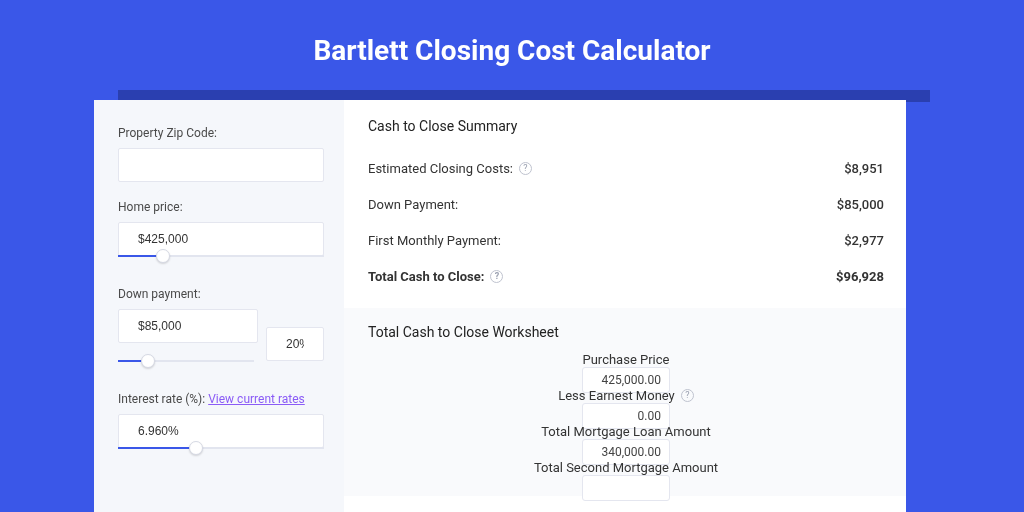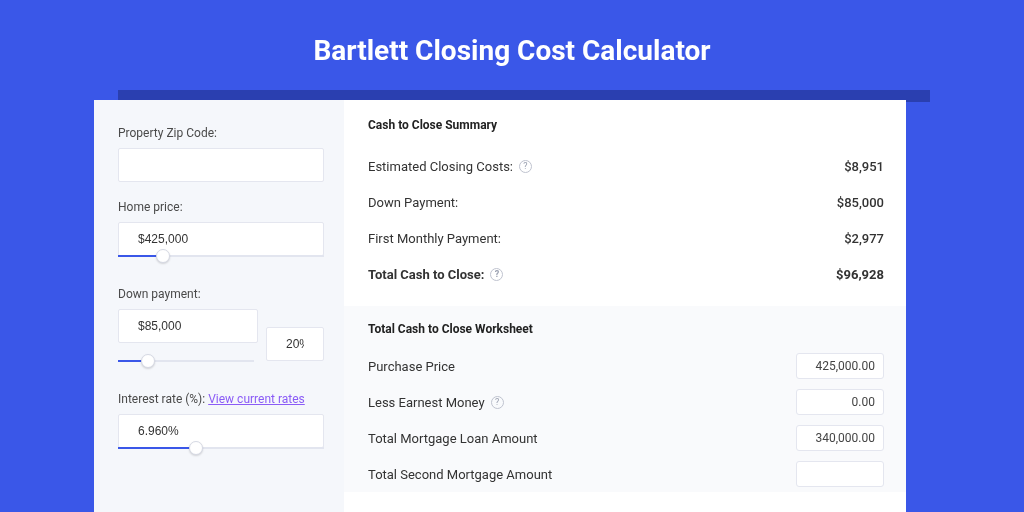--- a/index.html
+++ b/index.html
@@ -14,28 +14,28 @@
   .input { width: 100%; height: 34px; background: #fff; border: 1px solid #e4e6ef; border-radius: 2px; padding: 0 19px; font-size: 12px; color: #333; }
   .slider-wrap { position: relative; height: 14px; margin-top: -1px; }
   .slider-track { position: absolute; left: 0; right: 0; top: 0; height: 2px; background: #e2e5ef; }
   .slider-fill { position: absolute; left: 0; top: 0; height: 2px; background: #3a57e8; }
   .slider-thumb { position: absolute; top: -6px; width: 14px; height: 14px; border-radius: 50%; background: #fff; border: 1px solid #d6d9e4; box-shadow: 0 1px 2px rgba(0,0,0,.15); transform: translateX(-50%); }
   .group { margin-bottom: 18px; }
   .dp-row { display: flex; gap: 8px; }
   .dp-row .left { flex: 1; }
   .dp-row .right { width: 58px; margin-top: 18px; }
   .main { flex: 1; padding: 18px 22px 0 24px; overflow: hidden; }
-  .section-title { font-size: 12px; font-weight: 700; color: #222; margin-bottom: 16px; }
+  .section-title { font-size: 14px; font-weight: 400; color: #222; margin-bottom: 16px; }
   .row { display: flex; justify-content: space-between; align-items: center; height: 36px; font-size: 13px; color: #333; }
   .row .lbl { display: flex; align-items: center; gap: 6px; }
   .row .val { font-weight: 500; }
   .row.bold .lbl, .row.bold .val { font-weight: 700; }
   .help-icon { display: inline-flex; width: 13px; height: 13px; border: 1px solid #bfc3cf; border-radius: 50%; align-items: center; justify-content: center; font-size: 9px; color: #9aa0b0; line-height: 1; }
   .worksheet { background: #f9fafc; margin: 14px -22px 0 -24px; padding: 16px 22px 0 24px; }
-  .wrow { display: flex; justify-content: space-between; align-items: center; height: 36px; font-size: 13px; color: #333; }
+  .wrow { display: flex; justify-content: space-between; align-items: center; height: 36px; font-size: 13px; color: #333; flex-direction: column; }
   .wrow .lbl { display: flex; align-items: center; gap: 6px; }
   .amount-box { min-width: 88px; height: 26px; border: 1px solid #e4e6ef; border-radius: 3px; background: #fff; display: flex; align-items: center; justify-content: flex-end; padding: 12px 8px; font-size: 12px; color: #444; }
 </style>
 </head>
 <body>
 
 <div class="page-title">Bartlett Closing Cost Calculator</div>
 <div class="shadow-bar"></div>
 
 <div class="card">

